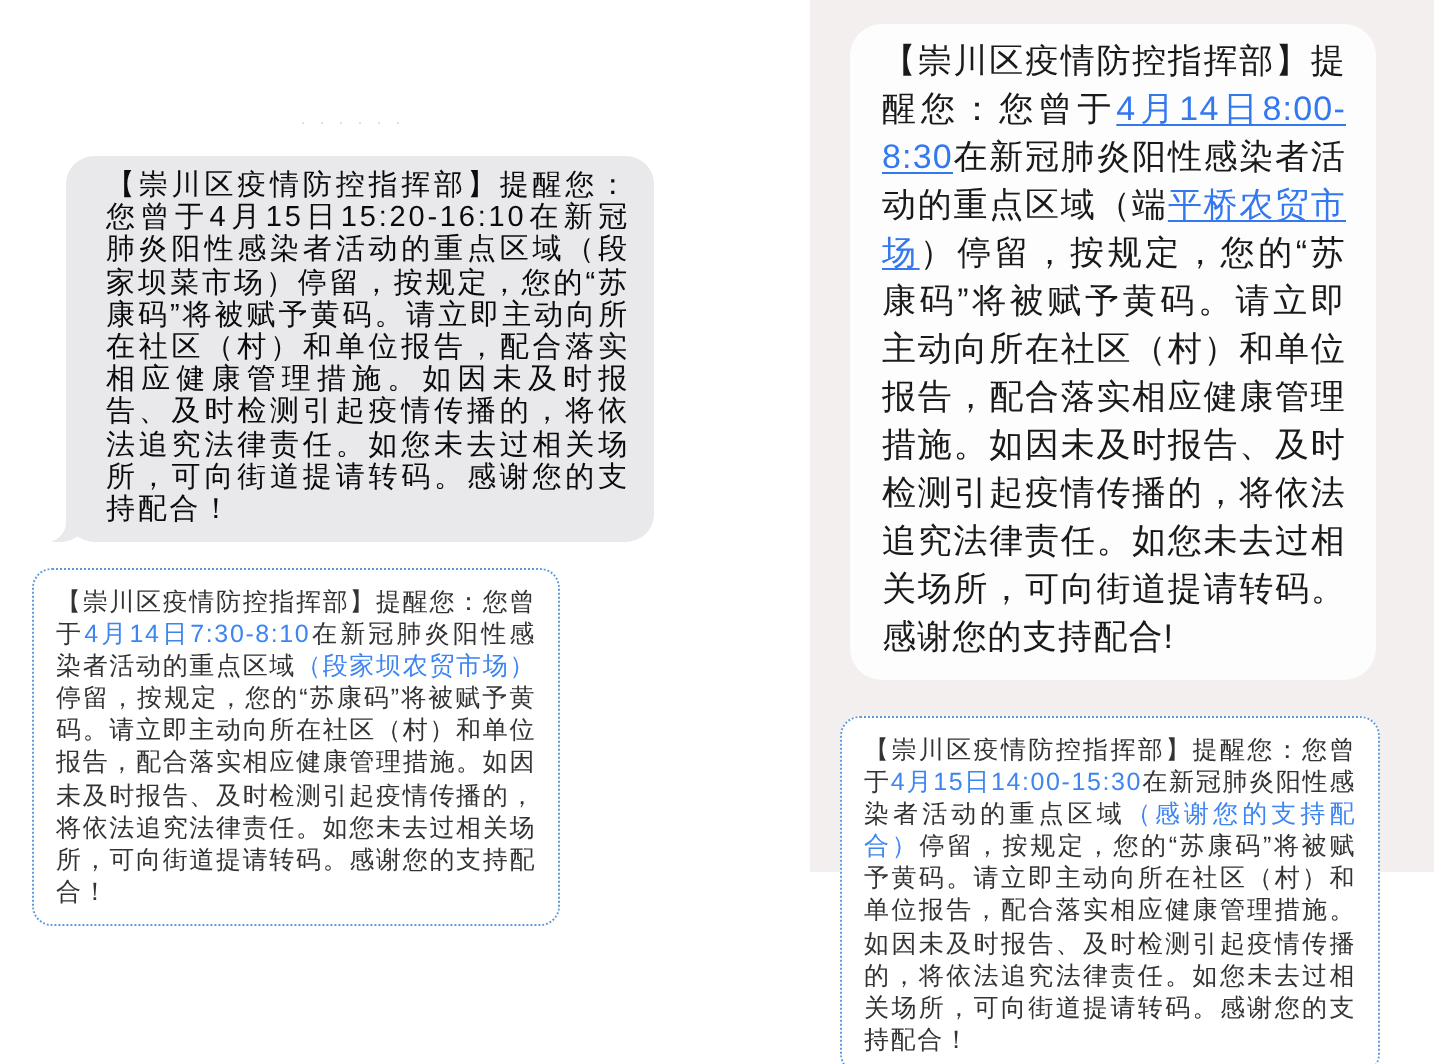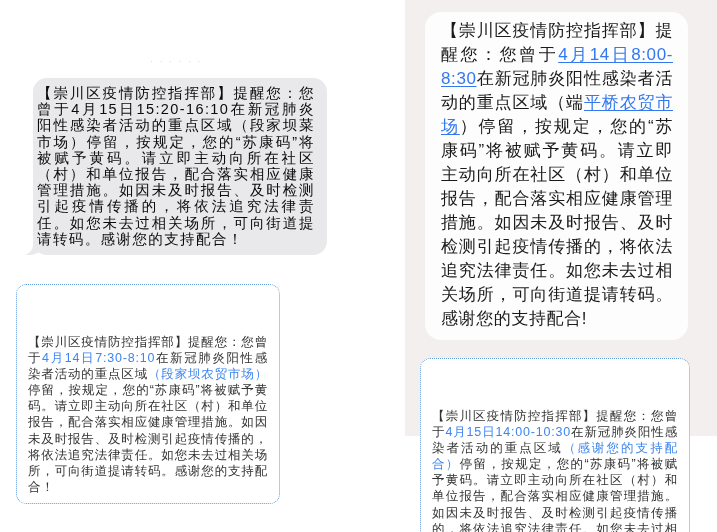--- a/index.html
+++ b/index.html
@@ -28,21 +28,21 @@
   .left-panel{position:absolute;left:0;top:0;width:400px;height:532px;background:var(--page-bg);}
   .timestamp-artifact{
     position:absolute;left:150px;top:56px;width:60px;height:12px;
     color:#c9c9c9;font-size:9px;letter-spacing:2px;opacity:.75;
     white-space:nowrap;overflow:hidden;
   }
   .sms-bubble{
     position:absolute;left:33px;top:78px;width:294px;
     background:var(--sms-bubble-bg);
     border-radius:14px;
-    padding:7px 12px 8px 4px;
+    padding:7px 12px 8px 20px;
   }
   .sms-bubble::before{
     content:"";position:absolute;z-index:0;bottom:0;left:-7px;height:19px;width:19px;
     background:var(--sms-bubble-bg);border-bottom-right-radius:15px;
   }
   .sms-bubble::after{
     content:"";position:absolute;z-index:1;bottom:0;left:-11px;width:11px;height:21px;
     background:var(--page-bg);border-bottom-right-radius:10px;
   }
   .sms-text{
@@ -59,21 +59,20 @@
   }
   .notice-card-left{
     position:absolute;left:16px;top:284px;width:264px;min-height:163px;
     padding:8px 11px;
   }
   .notice-text{
     color:var(--notice-text);
     font-weight:500;
     font-size:12.5px;line-height:16.1px;letter-spacing:0.8px;
     text-align:justify;
-    margin-top:41px;
   }
 
   
   .right-panel{position:absolute;left:405px;top:0;width:312px;height:436px;background:var(--panel-bg);}
   .article-bubble{
     position:absolute;left:20px;top:12px;width:263px;min-height:325px;
     background:var(--article-bg);
     border-radius:16px;
     padding:7px 15px 9px 16px;
   }
@@ -108,17 +107,17 @@
       <div class="notice-text"><span class="seg-normal">【崇川区疫情防控指挥部】提醒您：您曾于</span><span class="seg-blue">4月14日7:30-8:10</span><span class="seg-normal">在新冠肺炎阳性感染者活动的重点区域</span><span class="seg-blue">（段家坝农贸市场）</span><span class="seg-normal">停留，按规定，您的“苏康码”将被赋予黄码。请立即主动向所在社区（村）和单位报告，配合落实相应健康管理措施。如因未及时报告、及时检测引起疫情传播的，将依法追究法律责任。如您未去过相关场所，可向街道提请转码。感谢您的支持配合！</span></div>
     </div>
   </div>
 
   <div class="right-panel">
     <div class="article-bubble">
       <div class="article-text"><span class="seg-normal">【崇川区疫情防控指挥部】提醒您：您曾于</span><span class="seg-link">4月14日8:00-8:30</span><span class="seg-normal">在新冠肺炎阳性感染者活动的重点区域（端</span><span class="seg-link">平桥农贸市场</span><span class="seg-normal">）停留，按规定，您的“苏康码”将被赋予黄码。请立即主动向所在社区（村）和单位报告，配合落实相应健康管理措施。如因未及时报告、及时检测引起疫情传播的，将依法追究法律责任。如您未去过相关场所，可向街道提请转码。感谢您的支持配合!</span></div>
     </div>
 
     <div class="notice-card notice-card-right">
-      <div class="notice-text"><span class="seg-normal">【崇川区疫情防控指挥部】提醒您：您曾于</span><span class="seg-blue">4月15日14:00-10:30</span><span class="seg-normal">在新冠肺炎阳性感染者活动的重点区域</span><span class="seg-blue">（感谢您的支持配合）</span><span class="seg-normal">停留，按规定，您的“苏康码”将被赋予黄码。请立即主动向所在社区（村）和单位报告，配合落实相应健康管理措施。如因未及时报告、及时检测引起疫情传播的，将依法追究法律责任。如您未去过相关场所，可向街道提请转码。感谢您的支持配合！</span></div>
+      <div class="notice-text"><span class="seg-normal">【崇川区疫情防控指挥部】提醒您：您曾于</span><span class="seg-blue">4月15日14:00-15:30</span><span class="seg-normal">在新冠肺炎阳性感染者活动的重点区域</span><span class="seg-blue">（感谢您的支持配合）</span><span class="seg-normal">停留，按规定，您的“苏康码”将被赋予黄码。请立即主动向所在社区（村）和单位报告，配合落实相应健康管理措施。如因未及时报告、及时检测引起疫情传播的，将依法追究法律责任。如您未去过相关场所，可向街道提请转码。感谢您的支持配合！</span></div>
     </div>
   </div>
 
 </div>
 
 </body></html>

